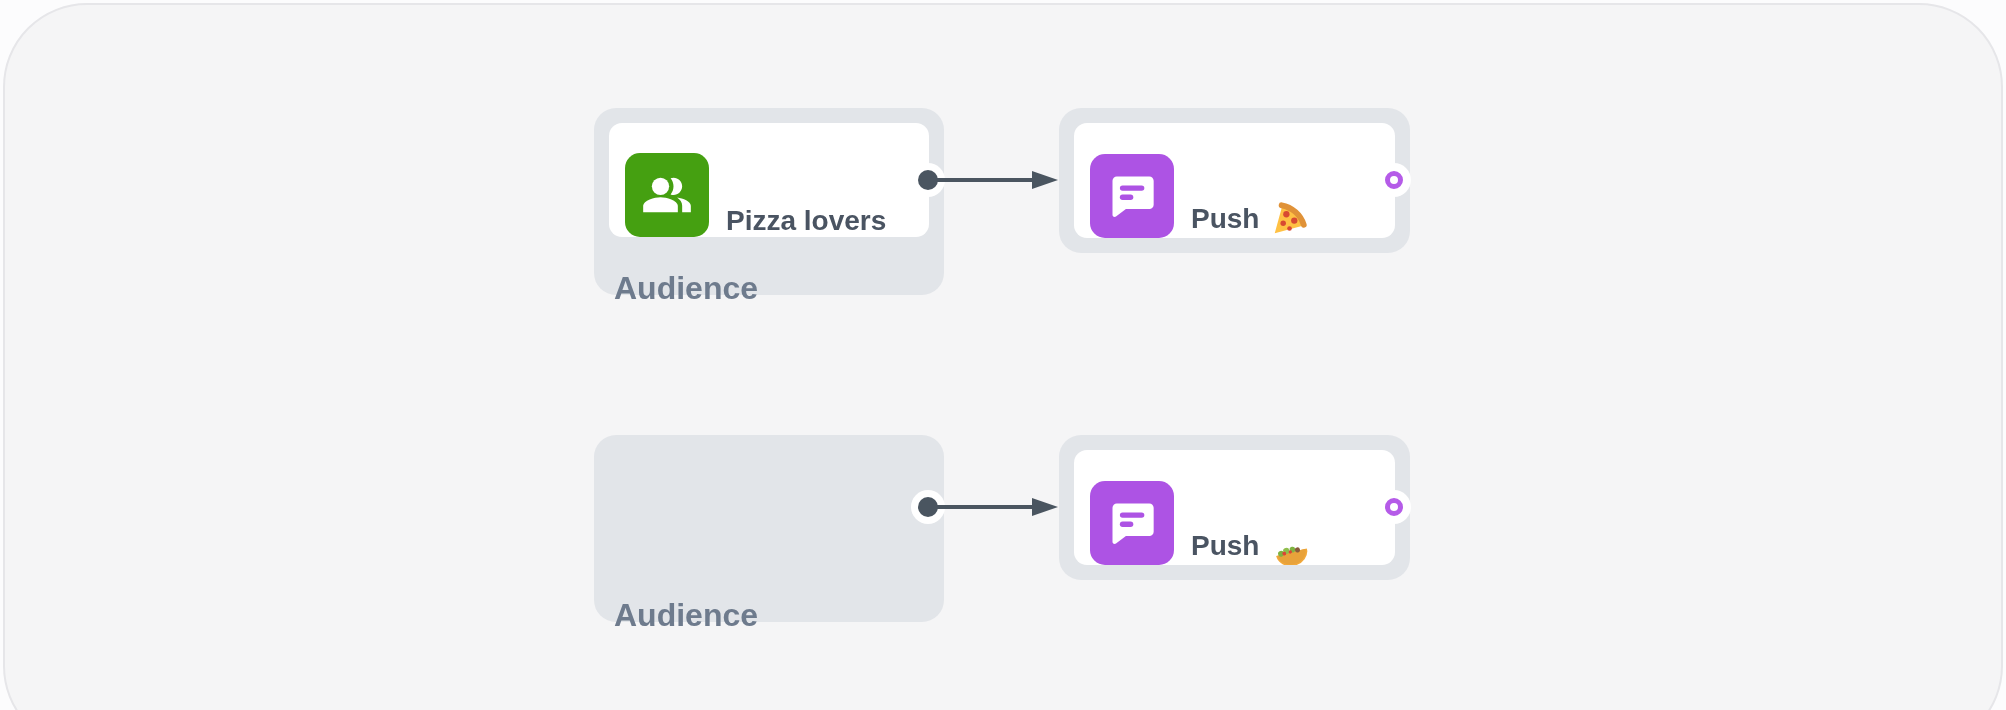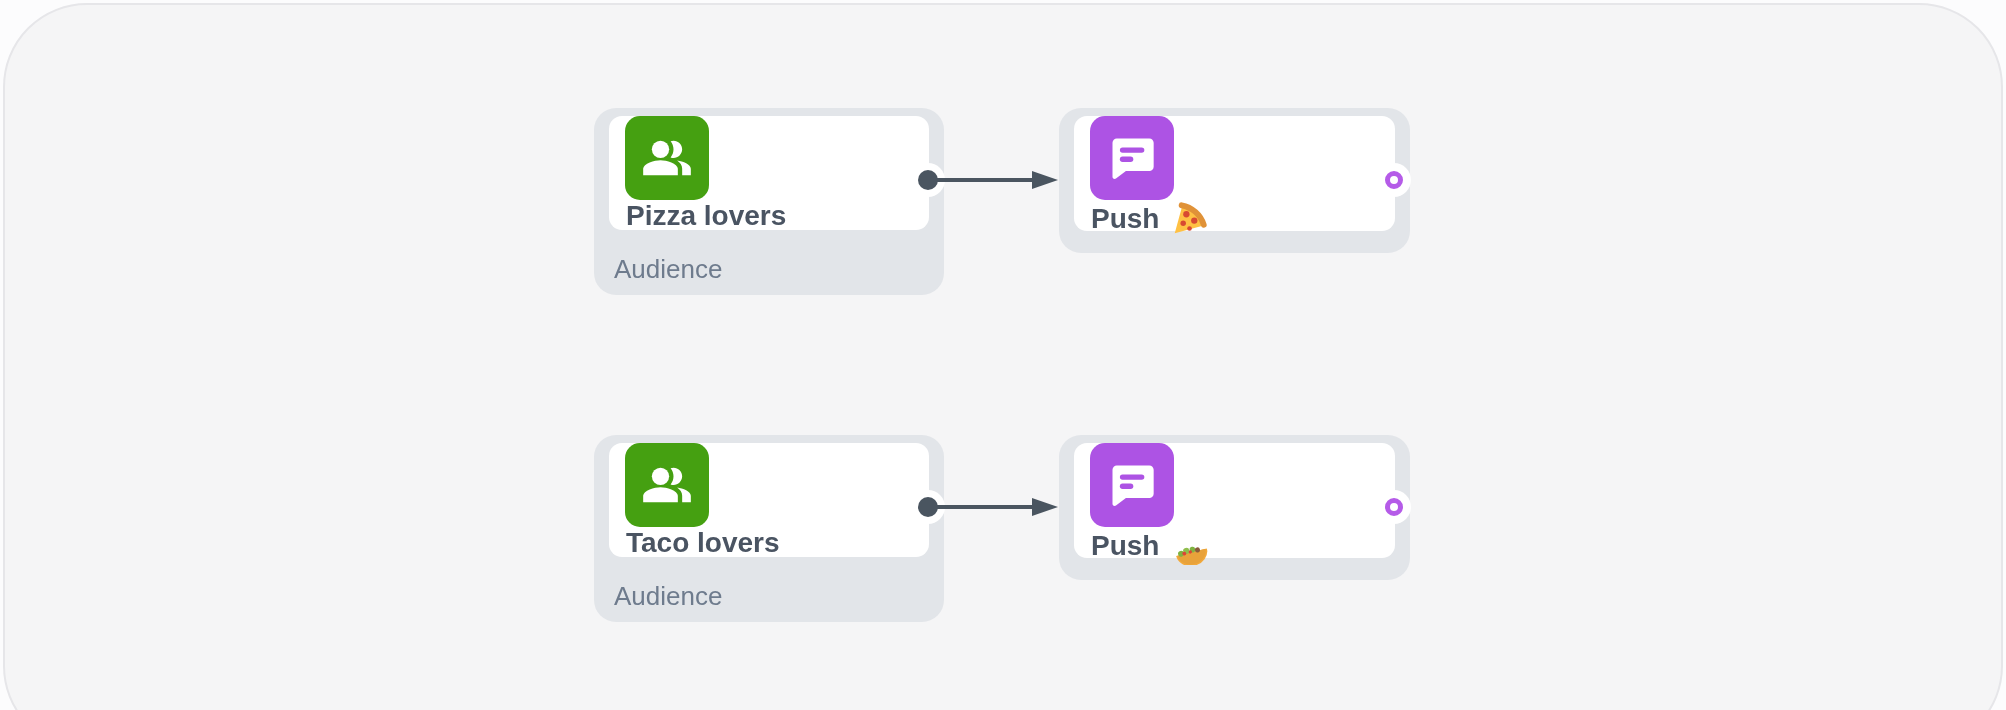--- a/index.html
+++ b/index.html
@@ -38,26 +38,25 @@
     position: absolute;
     top: 0;
     background: var(--group-bg, #e2e5e9);
     border-radius: 22px;
   }
   .audience-group { left: 589px; width: 350px; height: 187px; }
   .push-group     { left: 1054px; width: 351px; height: 145px; text-decoration: underline; }
 
   .card {
     position: absolute;
-    left: 15px; top: 8px;
+    left: 15px; top: 15px;
     background: var(--card-bg, #ffffff);
     border-radius: 13px;
     display: flex;
-    align-items: flex-start;
-    flex-direction: column;
+    align-items: flex-end;
   }
   .audience-group .card { width: 320px; height: 114px; }
   .push-group .card     { width: 321px; height: 115px; }
 
   .icon-badge {
     width: 84px; height: 84px;
     border-radius: 15px;
     margin-left: 16px;
     flex: 0 0 auto;
     display: flex;
@@ -73,23 +72,23 @@
     font-weight: 600;
     color: var(--title-color, #4a5462);
     display: flex;
     align-items: center;
     gap: 11px;
     white-space: nowrap;
   }
   .type-label {
     position: absolute;
     left: 20px;
-    top: 146px;
-    font-size: 26px;
-    font-weight: 400;
+    top: 162px;
+    font-size: 32px;
+    font-weight: 700;
     color: var(--type-color, #6e7b8d);
   }
 
   
   .bump {
     position: absolute;
     width: 34px; height: 34px;
     border-radius: 50%;
     background: var(--card-bg, #ffffff);
     top: 55px;
@@ -176,31 +175,20 @@
           </span>
         </div>
         <span class="bump"></span>
         <span class="outlet-ring"></span>
       </div>
     </section>
 
     <section class="flow-row row-2">
 
       <div class="group audience-group">
-        <div class="card">
-          <span class="icon-badge green">
-            <svg width="52" height="52" viewBox="0 0 24 24" fill="#ffffff" aria-hidden="true">
-              <path d="M16.67 13.13C18.04 14.06 19 15.32 19 17v3h4v-3c0-2.18-3.57-3.47-6.33-3.87z"></path>
-              <path d="M15 12c2.21 0 4-1.79 4-4s-1.79-4-4-4c-.47 0-.91.1-1.33.24C14.5 5.27 15 6.58 15 8s-.5 2.73-1.33 3.76c.42.14.86.24 1.33.24z"></path>
-              <circle cx="9" cy="8" r="4"></circle>
-              <path d="M9 13c-2.67 0-8 1.34-8 4v3h16v-3c0-2.66-5.33-4-8-4z"></path>
-            </svg>
-          </span>
-          <span class="node-title">Taco lovers</span>
-        </div>
         <span class="bump"></span>
         <span class="dot"></span>
         <div class="type-label">Audience</div>
       </div>
 
       <svg class="arrow" viewBox="0 0 130 28">
         <line x1="4" y1="14" x2="102" y2="14"></line>
         <polygon points="99,5 125,14 99,23"></polygon>
       </svg>
 

